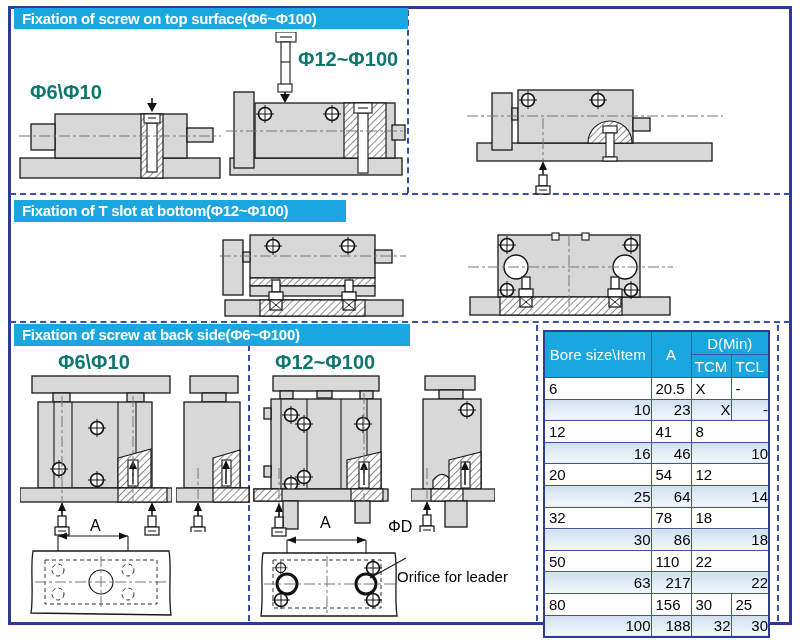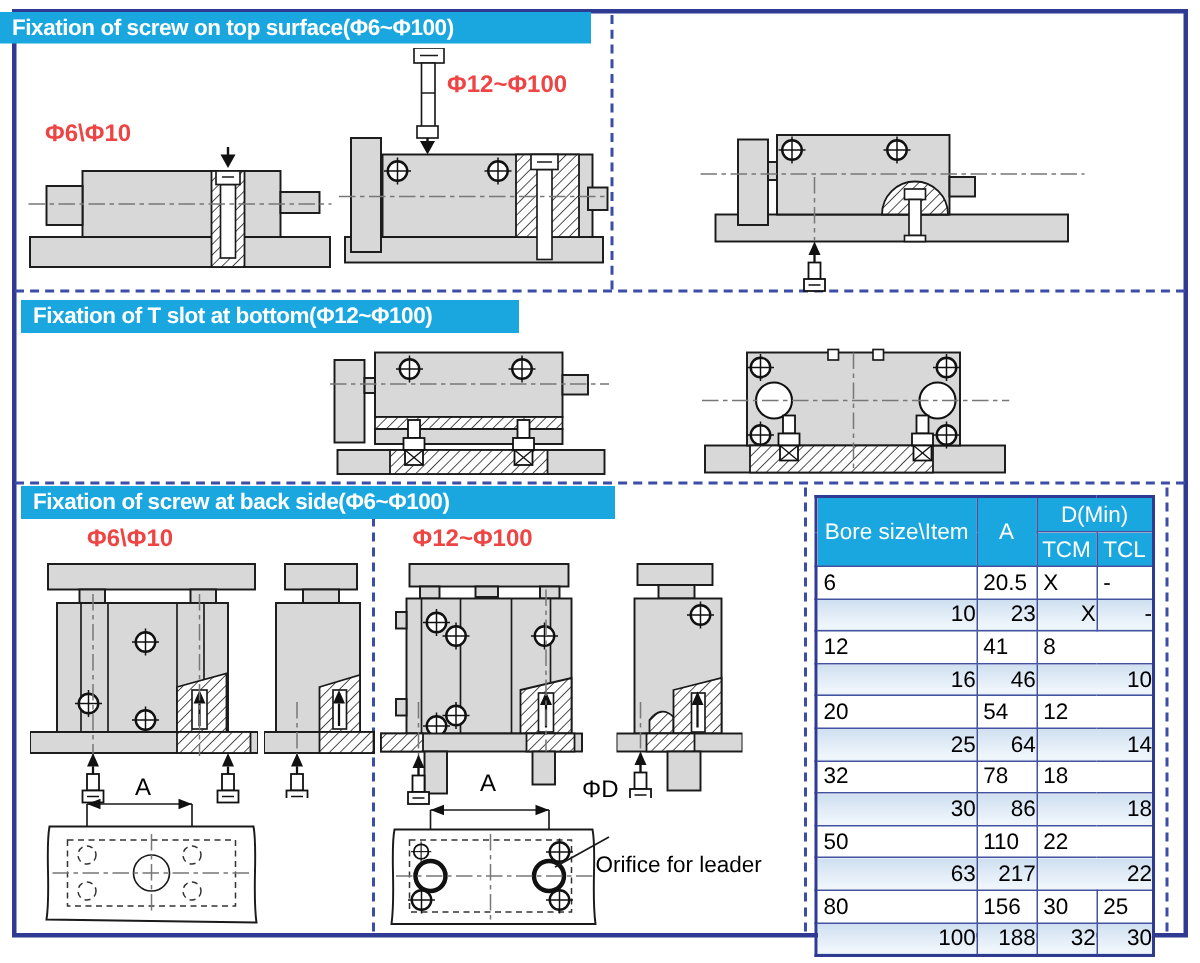--- a/index.html
+++ b/index.html
@@ -3,21 +3,21 @@
 <meta charset="utf-8">
 <style>
   html,body{margin:0;padding:0;background:#fff;}
   .page{position:relative;width:800px;height:642px;background:#fff;overflow:hidden;
         font-family:"Liberation Sans",sans-serif;}
   .frame{position:absolute;left:8px;top:6px;width:784px;height:619px;
          border:3px solid var(--frame,#2f3b93);box-sizing:border-box;}
   .banner{position:absolute;background:var(--banner,#1aa7e0);color:#fff;
           font-weight:bold;font-size:15px;line-height:21px;padding-left:8px;
           letter-spacing:-0.3px;box-sizing:border-box;white-space:nowrap;}
-  .lbl{position:absolute;color:#ef4444;font-weight:bold;font-size:16px;white-space:nowrap;}
+  .lbl{position:absolute;color:#0f766e;font-weight:bold;font-size:20px;white-space:nowrap;}
   .lbl-reg{position:absolute;color:#000;font-weight:normal;font-size:16px;white-space:nowrap;}
   .dash-v{position:absolute;width:0;border-left:2px dashed #3c4da8;}
   .dash-h{position:absolute;height:0;border-top:2px dashed #3c4da8;}
   .draw{position:absolute;}
   .g{fill:#d8d8d8;stroke:#1a1a1a;stroke-width:1.3;}
   .w{fill:#fff;stroke:#1a1a1a;stroke-width:1.1;}
   .ln{stroke:#1a1a1a;stroke-width:1.1;fill:none;}
   .cl{stroke:#777;stroke-width:1;stroke-dasharray:11 3 3 3;fill:none;}
   .dsh{stroke:#333;stroke-width:1;stroke-dasharray:4 3;fill:none;}
   .ht{fill:url(#hatch);stroke:#1a1a1a;stroke-width:1.2;}
@@ -64,21 +64,21 @@
 
   <div class="frame"></div>
 
   <div class="dash-v" style="left:407px;top:10px;height:183px;"></div>
   <div class="dash-h" style="left:10px;top:193px;width:780px;"></div>
   <div class="dash-h" style="left:10px;top:321px;width:780px;"></div>
   <div class="dash-v" style="left:248px;top:325px;height:296px;"></div>
   <div class="dash-v" style="left:536px;top:325px;height:296px;"></div>
   <div class="dash-v" style="left:777px;top:325px;height:296px;"></div>
 
-  <div class="banner" style="left:0;top:8px;width:394px;height:21px;">Fixation of screw on top surface(Φ6~Φ100)</div>
+  <div class="banner" style="left:14px;top:8px;width:394px;height:21px;">Fixation of screw on top surface(Φ6~Φ100)</div>
   <div class="banner" style="left:14px;top:200px;width:332px;height:22px;line-height:22px;">Fixation of T slot at bottom(Φ12~Φ100)</div>
   <div class="banner" style="left:14px;top:324px;width:396px;height:22px;line-height:22px;">Fixation of screw at back side(Φ6~Φ100)</div>
 
   <div class="lbl" style="left:30px;top:81px;">Φ6\Φ10</div>
   <div class="lbl" style="left:298px;top:48px;">Φ12~Φ100</div>
   <div class="lbl" style="left:58px;top:351px;">Φ6\Φ10</div>
   <div class="lbl" style="left:275px;top:351px;">Φ12~Φ100</div>
   <div class="lbl-reg" style="left:90px;top:517px;">A</div>
   <div class="lbl-reg" style="left:320px;top:514px;">A</div>
   <div class="lbl-reg" style="left:388px;top:518px;">ΦD</div>

